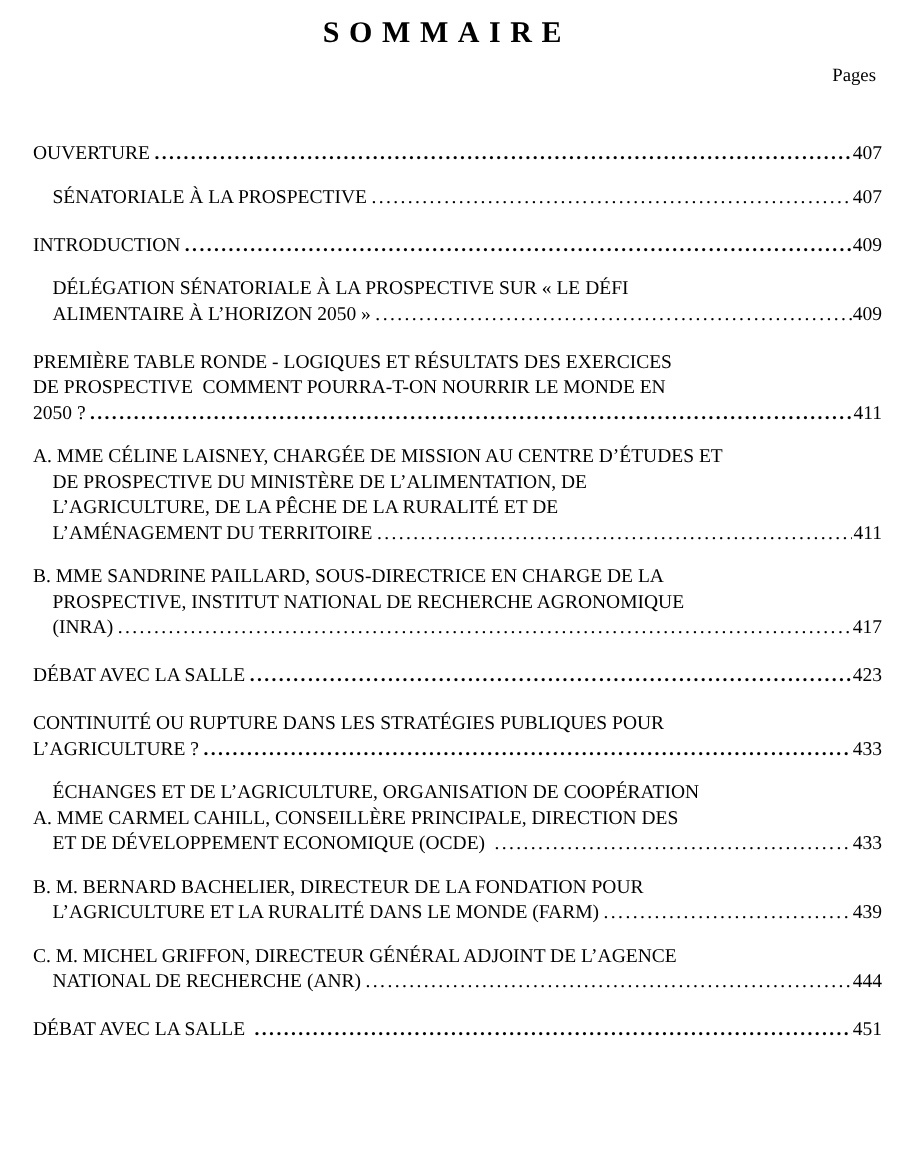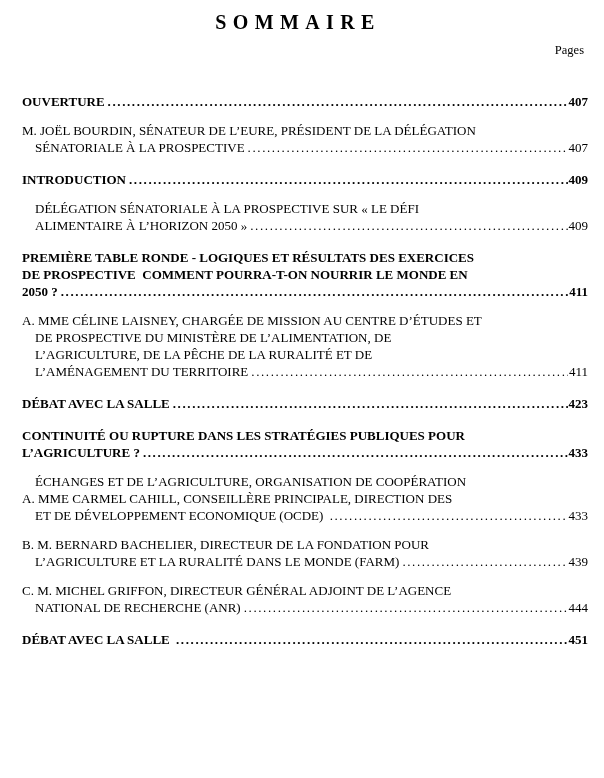--- a/index.html
+++ b/index.html
@@ -38,21 +38,21 @@
   }
   .entries {
     margin-top: 35px;
   }
   .entry {
     font-size: 13px;
     line-height: 17px;
     margin-bottom: 12px;
   }
   .entry.bold {
-    font-weight: bold;
+    font-weight: normal;
   }
   .entry.bold:not(:first-child) {
     margin-top: 15px;
   }
   .line {
     white-space: pre;
   }
   .line.cont {
     padding-left: 13px;
   }
@@ -88,40 +88,44 @@
 <div class="page">
   <div class="doc-title">SOMMAIRE</div>
 
   <div class="pages-label">Pages</div>
 
   <div class="entries">
       <div class="entry bold">
         <div class="line lrow"><span class="txt">OUVERTURE</span><span class="dots"></span><span class="pg">407</span></div>
       </div>
       <div class="entry">
-        <div class="line">M. JOËL BOURDIN, SÉNATEUR DE L’EURE, PRÉSIDENT DE LA DÉLÉGATION</div>
         <div class="line lrow cont"><span class="txt">SÉNATORIALE À LA PROSPECTIVE</span><span class="dots"></span><span class="pg">407</span></div>
       </div>
       <div class="entry bold">
         <div class="line lrow"><span class="txt">INTRODUCTION</span><span class="dots"></span><span class="pg">409</span></div>
       </div>
       <div class="entry">
         <div class="line cont">DÉLÉGATION SÉNATORIALE À LA PROSPECTIVE SUR « LE DÉFI</div>
         <div class="line lrow cont"><span class="txt">ALIMENTAIRE À L’HORIZON 2050 »</span><span class="dots"></span><span class="pg">409</span></div>
       </div>
       <div class="entry bold">
         <div class="line">PREMIÈRE TABLE RONDE - LOGIQUES ET RÉSULTATS DES EXERCICES</div>
         <div class="line">DE PROSPECTIVE  COMMENT POURRA-T-ON NOURRIR LE MONDE EN</div>
         <div class="line lrow"><span class="txt">2050 ?</span><span class="dots"></span><span class="pg">411</span></div>
       </div>
       <div class="entry">
         <div class="line">A. MME CÉLINE LAISNEY, CHARGÉE DE MISSION AU CENTRE D’ÉTUDES ET</div>
         <div class="line cont">DE PROSPECTIVE DU MINISTÈRE DE L’ALIMENTATION, DE</div>
         <div class="line cont">L’AGRICULTURE, DE LA PÊCHE DE LA RURALITÉ ET DE</div>
         <div class="line lrow cont"><span class="txt">L’AMÉNAGEMENT DU TERRITOIRE</span><span class="dots"></span><span class="pg">411</span></div>
+      </div>
+      <div class="entry">
+        <div class="line">B. MME SANDRINE PAILLARD, SOUS-DIRECTRICE EN CHARGE DE LA</div>
+        <div class="line cont">PROSPECTIVE, INSTITUT NATIONAL DE RECHERCHE AGRONOMIQUE</div>
+        <div class="line lrow cont"><span class="txt">(INRA)</span><span class="dots"></span><span class="pg">417</span></div>
       </div>
       <div class="entry bold">
         <div class="line lrow"><span class="txt">DÉBAT AVEC LA SALLE</span><span class="dots"></span><span class="pg">423</span></div>
       </div>
       <div class="entry bold">
         <div class="line">CONTINUITÉ OU RUPTURE DANS LES STRATÉGIES PUBLIQUES POUR</div>
         <div class="line lrow"><span class="txt">L’AGRICULTURE ?</span><span class="dots"></span><span class="pg">433</span></div>
       </div>
       <div class="entry">
         <div class="line cont">ÉCHANGES ET DE L’AGRICULTURE, ORGANISATION DE COOPÉRATION</div>

